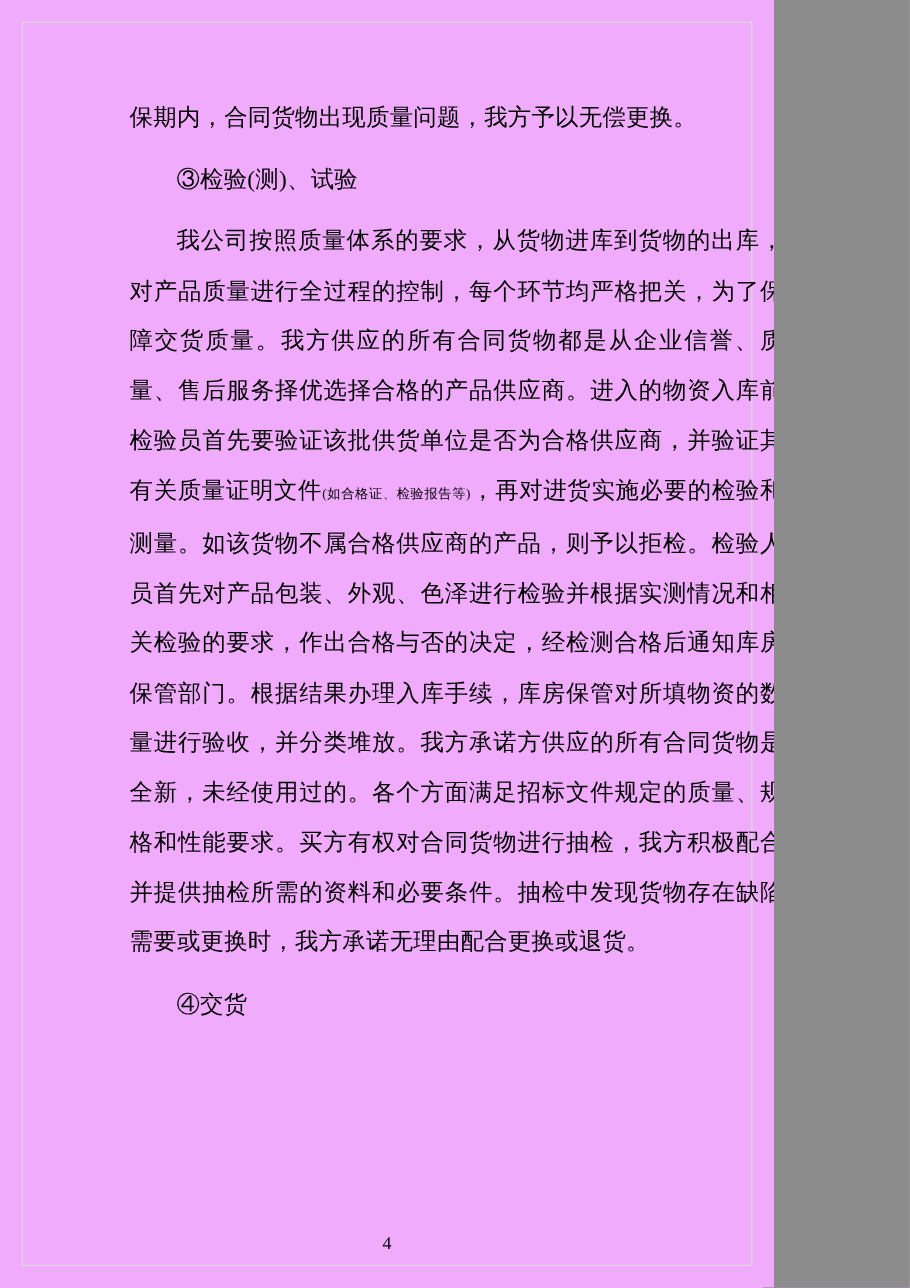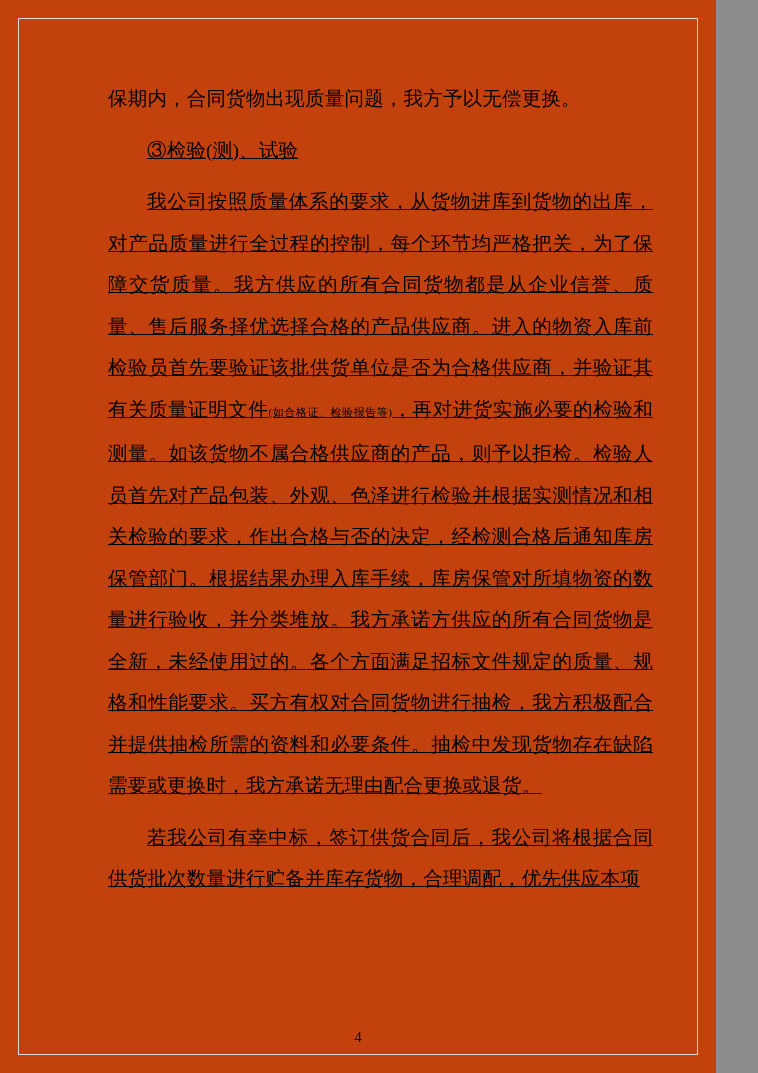--- a/index.html
+++ b/index.html
@@ -5,23 +5,23 @@
   html, body {
     margin: 0;
     padding: 0;
     background: #8c8c8c;
   }
   body {
     font-family: "Liberation Serif", "DejaVu Serif", serif;
   }
   .page {
     position: relative;
-    width: 716px;
+    width: 645px;
     height: 1073px;
-    background: #c2410c;
+    background: #f0abfc;
     box-sizing: border-box;
     overflow: hidden;
   }
   .page-border {
     position: absolute;
     left: 18px;
     top: 18px;
     right: 18px;
     bottom: 18px;
     border: 1px solid #d9d9d9;
@@ -38,21 +38,20 @@
     font-size: 19.5px;
     line-height: 41.5px;
     color: #000000;
     text-align: justify;
     text-justify: inter-ideograph;
     letter-spacing: 0.2px;
     font-family: "Liberation Serif", "DejaVu Serif", serif;
   }
   p.indent {
     text-indent: 39px;
-    text-decoration: underline;
   }
   p.gap {
     margin-top: 10px;
   }
   .small-note {
     font-size: 11px;
   }
   .page-number {
     position: absolute;
     left: 0;
@@ -71,19 +70,19 @@
   <div class="page-border"></div>
 
   <div class="content">
 
     <p class="para-continued">保期内，合同货物出现质量问题，我方予以无偿更换。</p>
 
     <p class="indent gap">③检验(测)、试验</p>
 
     <p class="indent gap"><span>我公司按照质量体系的要求，从货物进库到货物的出库，对产品质量进行全过程的控制，每个环节均严格把关，为了保障交货质量。我方供应的所有合同货物都是从企业信誉、质量、售后服务择优选择合格的产品供应商。进入的物资入库前检验员首先要验证该批供货单位是否为合格供应商，并验证其有关质量证明文件</span><span class="small-note">(如合格证、检验报告等)</span><span>，再对进货实施必要的检验和测量。如该货物不属合格供应商的产品，则予以拒检。检验人员首先对产品包装、外观、色泽进行检验并根据实测情况和相关检验的要求，作出合格与否的决定，经检测合格后通知库房保管部门。根据结果办理入库手续，库房保管对所填物资的数量进行验收，并分类堆放。我方承诺方供应的所有合同货物是全新，未经使用过的。各个方面满足招标文件规定的质量、规格和性能要求。买方有权对合同货物进行抽检，我方积极配合并提供抽检所需的资料和必要条件。抽检中发现货物存在缺陷需要或更换时，我方承诺无理由配合更换或退货。</span></p>
 
+    <p class="indent gap">④交货</p>
 
-    <p class="indent gap">若我公司有幸中标，签订供货合同后，我公司将根据合同供货批次数量进行贮备并库存货物，合理调配，优先供应本项</p>
 
   </div>
 
   <div class="page-number">4</div>
 </div>
 
 </body></html>

